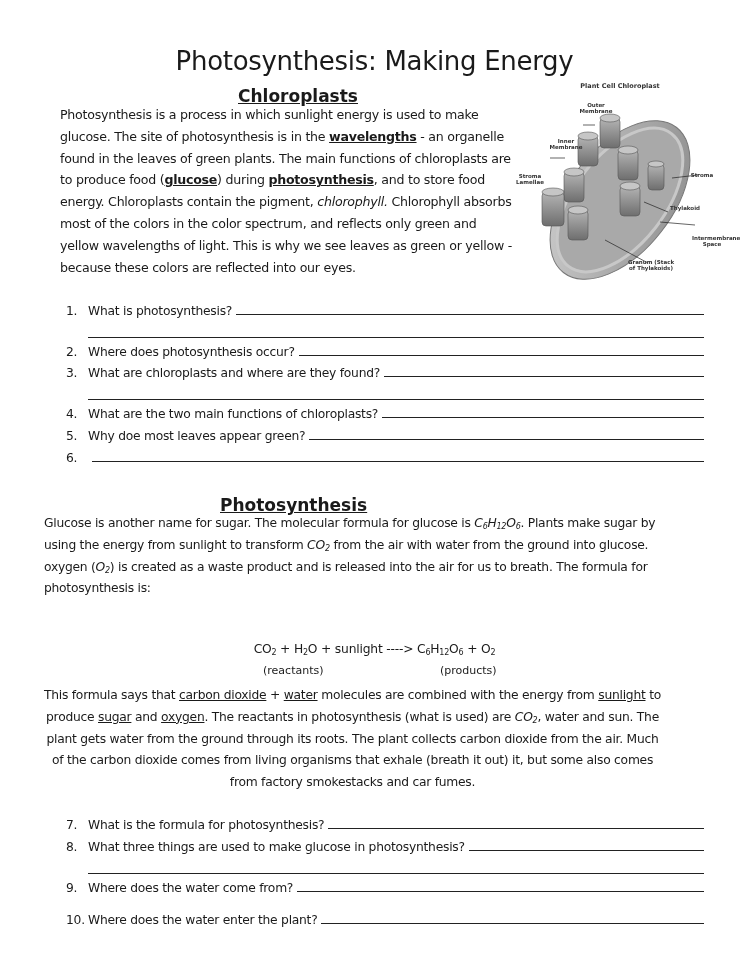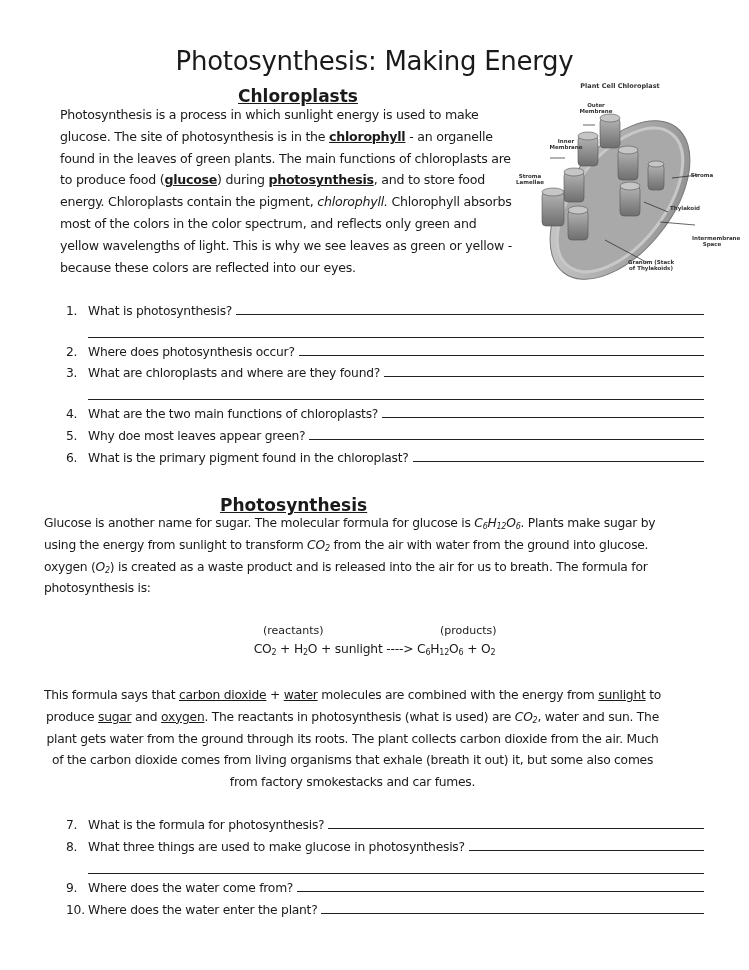--- a/index.html
+++ b/index.html
@@ -9,35 +9,35 @@
   .title { left:0; width:749px; top:46px; text-align:center; font-size:26px; letter-spacing:-0.3px; }
   .heading { font-size:17px; font-weight:bold; text-decoration:underline; }
   .para { font-size:12.6px; line-height:21.8px; letter-spacing:-0.25px; white-space:nowrap; }
   .para .line { display:block; height:21.8px; }
   u.b { font-weight:bold; }
   .q { font-size:12.3px; letter-spacing:-0.25px; display:flex; align-items:flex-end; height:18px; white-space:nowrap; }
   .q .num { width:22px; display:inline-block; }
   .q .blank { flex:1; border-bottom:1px solid #222; margin-left:4px; margin-bottom:3px; }
   .blankline { border-bottom:1px solid #222; height:0; }
   .eq { font-size:12.3px; text-align:center; letter-spacing:-0.2px; }
-  .eq-lbl { font-size:11px; }
+  .eq-lbl { font-size:11px;margin-top:40px; }
   sub { font-size:8px; vertical-align:-2px; line-height:0; }
   .diagram { left:520px; top:80px; width:226px; height:200px; }
   .dlbl { position:absolute; font-size:5.5px; font-weight:bold; color:#333; text-align:center; line-height:6px; }
 </style>
 </head>
 <body>
 
 <div class="abs title">Photosynthesis: Making Energy</div>
 
 <div class="abs heading" style="left:238px; top:86px;">Chloroplasts</div>
 
 <div class="abs para" style="left:60px; top:104px;">
   <span class="line"><span>Photosynthesis is a process in which sunlight energy is used to make</span></span>
-  <span class="line"><span>glucose. The site of photosynthesis is in the </span><u class="b">chlorophyll</u><span> - an organelle</span></span>
+  <span class="line"><span>glucose. The site of photosynthesis is in the </span><u class="b">wavelengths</u><span> - an organelle</span></span>
   <span class="line"><span>found in the leaves of green plants. The main functions of chloroplasts are</span></span>
   <span class="line"><span>to produce food (</span><u class="b">glucose</u><span>) during </span><u class="b">photosynthesis</u><span>, and to store food</span></span>
   <span class="line"><span>energy. Chloroplasts contain the pigment, </span><i>chlorophyll.</i><span> Chlorophyll absorbs</span></span>
   <span class="line"><span>most of the colors in the color spectrum, and reflects only green and</span></span>
   <span class="line"><span>yellow wavelengths of light. This is why we see leaves as green or yellow -</span></span>
   <span class="line"><span>because these colors are reflected into our eyes.</span></span>
 </div>
 
 <div class="abs diagram">
   <div class="dlbl" style="left:40px; top:3px; width:120px; font-size:6.5px;">Plant Cell Chloroplast</div>
@@ -115,21 +115,20 @@
       <span>What are the two main functions of chloroplasts?</span>
       <span class="blank"></span>
     </div>
   <div class="q" style="margin-top:4px;">
       <span class="num">5.</span>
       <span>Why doe most leaves appear green?</span>
       <span class="blank"></span>
     </div>
   <div class="q" style="margin-top:4px;">
       <span class="num">6.</span>
-      <span>What is the primary pigment found in the chloroplast?</span>
       <span class="blank"></span>
     </div>
 </div>
 
 <div class="abs heading" style="left:220px; top:495px;">Photosynthesis</div>
 
 <div class="abs para" style="left:44px; top:513px; font-size:12.3px;">
   <span class="line"><span>Glucose is another name for sugar. The molecular formula for glucose is </span><i>C<sub>6</sub>H<sub>12</sub>O<sub>6</sub></i><span>. Plants make sugar by</span></span>
   <span class="line"><span>using the energy from sunlight to transform </span><i>CO<sub>2</sub></i><span> from the air with water from the ground into glucose.</span></span>
   <span class="line"><span>oxygen (</span><i>O<sub>2</sub></i><span>) is created as a waste product and is released into the air for us to breath. The formula for</span></span>
@@ -160,18 +159,18 @@
       <span class="num">8.</span>
       <span>What three things are used to make glucose in photosynthesis?</span>
       <span class="blank"></span>
     </div>
   <div class="blankline" style="margin:19px 0 0 22px;"></div>
   <div class="q" style="margin-top:3px;">
       <span class="num">9.</span>
       <span>Where does the water come from?</span>
       <span class="blank"></span>
     </div>
-  <div class="q" style="margin-top:4px;">
+  <div class="q" style="margin-top:14px;">
       <span class="num" style="width:22px;">10.</span>
       <span>Where does the water enter the plant?</span>
       <span class="blank"></span>
     </div>
 </div>
 
 </body></html>

